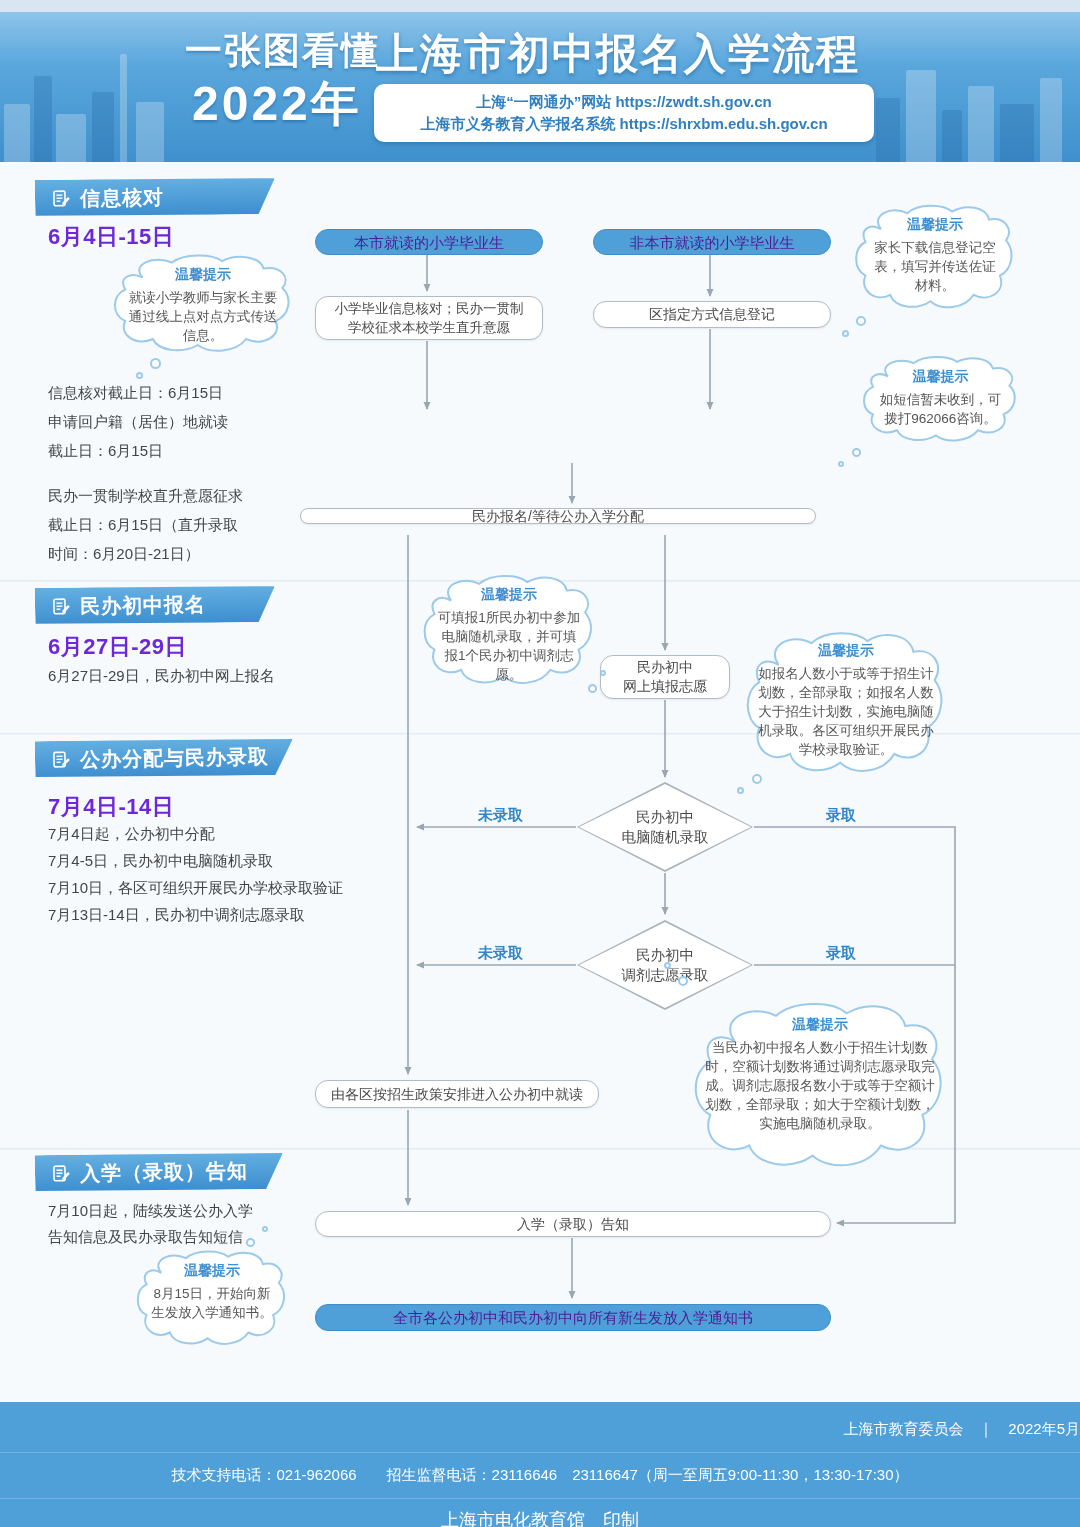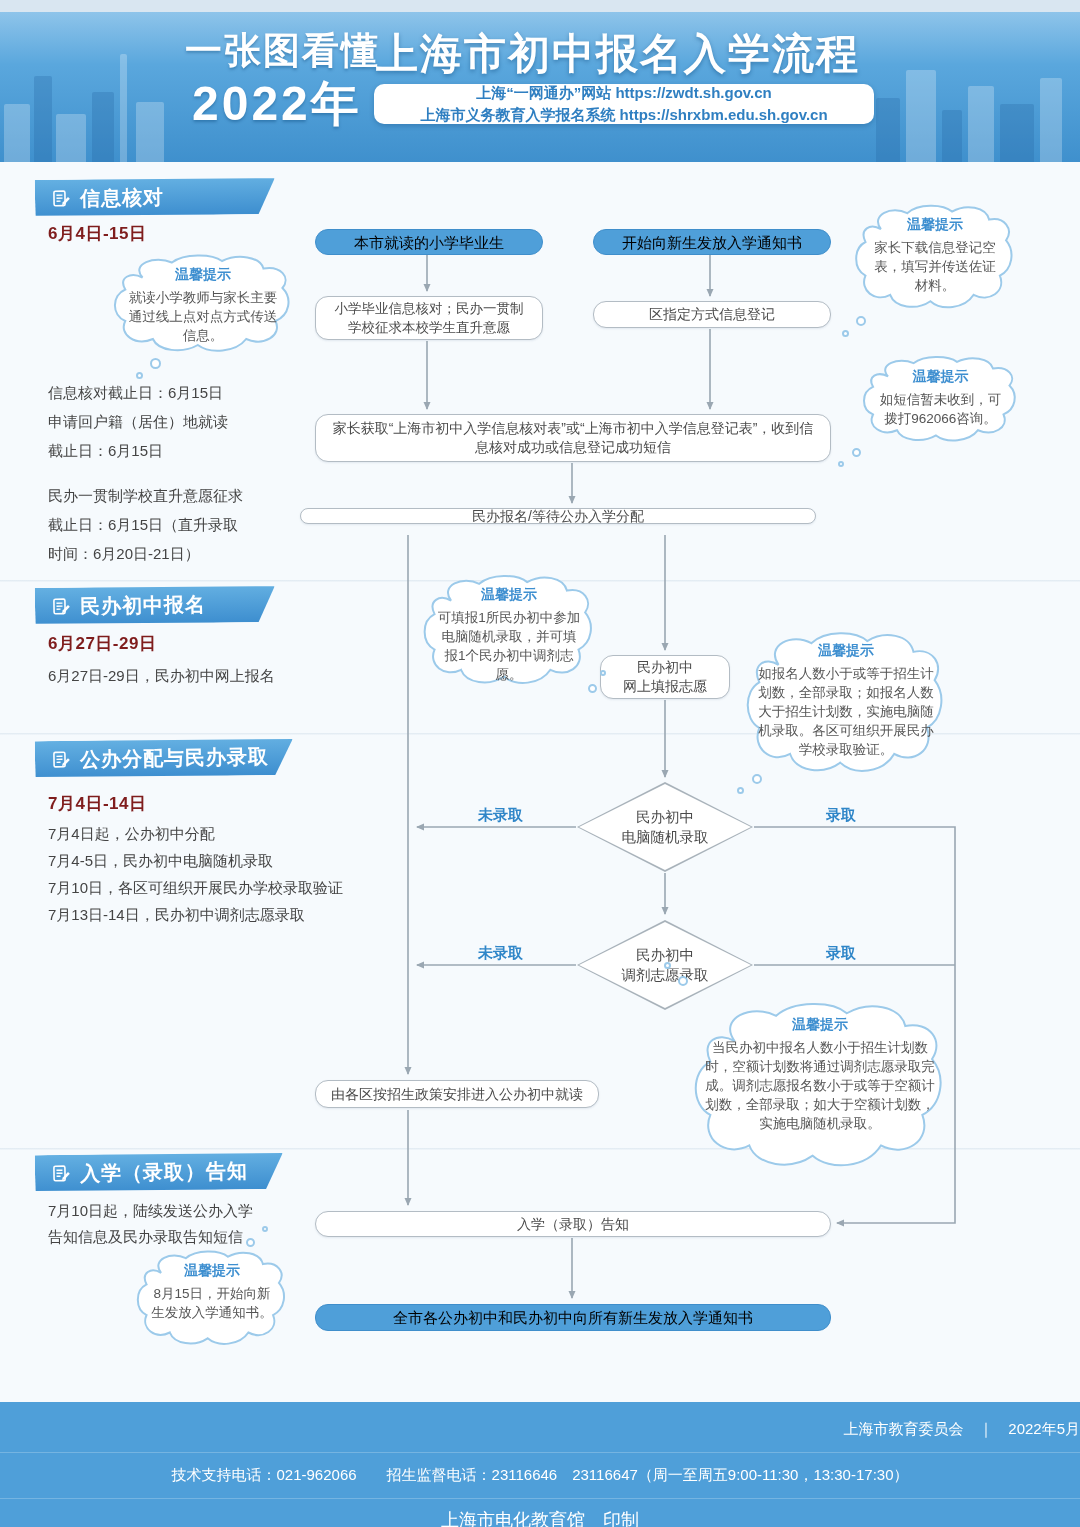--- a/index.html
+++ b/index.html
@@ -14,45 +14,45 @@
   .skyline.left{left:0;width:180px}
   .skyline.right{right:0;width:210px}
   .bld{position:absolute;bottom:0;background:rgba(255,255,255,.25);border-radius:2px 2px 0 0;}
   .bld.dk{background:rgba(36,100,160,.28);}
   .tagline-1{position:absolute;left:185px;top:14px;font-size:37px;font-weight:bold;color:#fff;
     letter-spacing:2px;text-shadow:0 2px 3px rgba(0,60,110,.35);}
   .tagline-2{position:absolute;left:192px;top:60px;font-size:48px;font-weight:bold;color:#fff;
     letter-spacing:3px;text-shadow:0 2px 3px rgba(0,60,110,.35);}
   .page-title{position:absolute;left:376px;top:14px;font-size:42px;font-weight:bold;color:#fff;
     letter-spacing:2px;text-shadow:0 2px 4px rgba(0,60,110,.4);}
-  .url-panel{position:absolute;left:374px;top:72px;width:500px;height:40px;background:#fff;border-radius:10px;
+  .url-panel{position:absolute;left:374px;top:72px;width:500px;height:58px;background:#fff;border-radius:10px;
     display:flex;flex-direction:column;justify-content:center;gap:3px;text-align:center;
     box-shadow:0 2px 5px rgba(0,50,100,.25);}
   .url-panel div{color:#2f7fc1;font-size:15px;font-weight:bold;}
 
   
   .sep{position:absolute;left:0;width:100%;height:2px;background:linear-gradient(180deg,#dfe9f1,#f2f7fb);z-index:0;}
 
   
   .ribbon{position:absolute;z-index:4;height:38px;display:flex;align-items:center;gap:9px;
     padding:0 24px 0 16px;color:#fff;font-size:20px;font-weight:bold;letter-spacing:1px;
     background:linear-gradient(180deg,#64b0e2,#3d8ecf);
     clip-path:polygon(0 0,100% 6%,93% 100%,0 94%);transform:rotate(-1deg);}
   .ric{display:inline-flex;align-items:center;}
 
   
-  .date{position:absolute;color:#7f1d1d;font-size:17px;font-weight:bold;letter-spacing:.5px;z-index:3;}
+  .date{position:absolute;color:#6d28d9;font-size:22px;font-weight:bold;letter-spacing:.5px;z-index:3;}
   .note{position:absolute;color:#444;font-size:15px;line-height:27px;z-index:3;}
   .note-group + .note-group{margin-top:16px;}
   .s1n{line-height:29px;}
 
   
   .fbox{position:absolute;z-index:3;display:flex;align-items:center;justify-content:center;
     text-align:center;border-radius:13px;padding:2px 12px;line-height:19px;}
-  .fbox.blue{background:#4f9fd9;color:#000000;font-size:15px;border:1px solid #3f8ecb;}
+  .fbox.blue{background:#4f9fd9;color:#4c1d95;font-size:15px;border:1px solid #3f8ecb;}
   .fbox.white{background:#fff;color:#4a4a4a;font-size:14px;border:1px solid #b3bcc4;
     box-shadow:0 1px 2px rgba(80,110,140,.12);}
 
   
   .diamond{position:absolute;z-index:3;}
   .d-out{position:absolute;left:0;top:0;right:0;bottom:0;background:#a8b2ba;
     clip-path:polygon(50% 0,100% 50%,50% 100%,0 50%);}
   .d-in{position:absolute;left:2px;top:2px;right:2px;bottom:2px;background:#fff;
     clip-path:polygon(50% 0,100% 50%,50% 100%,0 50%);}
   .d-txt{position:absolute;left:0;top:0;right:0;bottom:0;display:flex;flex-direction:column;
@@ -162,30 +162,27 @@
       <div>民办一贯制学校直升意愿征求</div>
       <div>截止日：6月15日（直升录取</div>
       <div>时间：6月20日-21日）</div>
     </div>
   </div>
 
   <div class="fbox blue" style="left:315px;top:217px;width:228px;height:26px">
     <span>本市就读的小学毕业生</span>
   </div>
   <div class="fbox blue" style="left:593px;top:217px;width:238px;height:26px">
-    <span>开始向新生发放入学通知书</span>
+    <span>非本市就读的小学毕业生</span>
   </div>
   <div class="fbox white" style="left:315px;top:284px;width:228px;height:44px;font-size:13.5px">
     <span>小学毕业信息核对；民办一贯制学校征求本校学生直升意愿</span>
   </div>
   <div class="fbox white" style="left:593px;top:289px;width:238px;height:27px">
     <span>区指定方式信息登记</span>
-  </div>
-  <div class="fbox white" style="left:315px;top:402px;width:516px;height:48px">
-    <span>家长获取“上海市初中入学信息核对表”或“上海市初中入学信息登记表”，收到信息核对成功或信息登记成功短信</span>
   </div>
   <div class="fbox white" style="left:300px;top:496px;width:516px;height:16px">
     <span>民办报名/等待公办入学分配</span>
   </div>
 
   <div class="cloud" style="left:108px;top:240px;width:190px;height:105px">
     <svg class="cbg" viewBox="0 0 220 140" preserveAspectRatio="none">
         <path d="M40 34 C26 16 54 4 74 14 C88 2 120 2 132 12 C150 2 176 6 180 22 C200 18 212 34 202 48 C214 62 210 84 194 92 C202 112 180 126 160 116 C148 134 118 136 104 124 C86 136 58 132 52 116 C32 126 12 110 20 92 C4 84 4 58 20 50 C12 34 26 26 40 34 Z" fill="#fff" stroke="#9ccaea" stroke-width="2" vector-effect="non-scaling-stroke"></path>
       </svg>
     <div class="cwrap">

